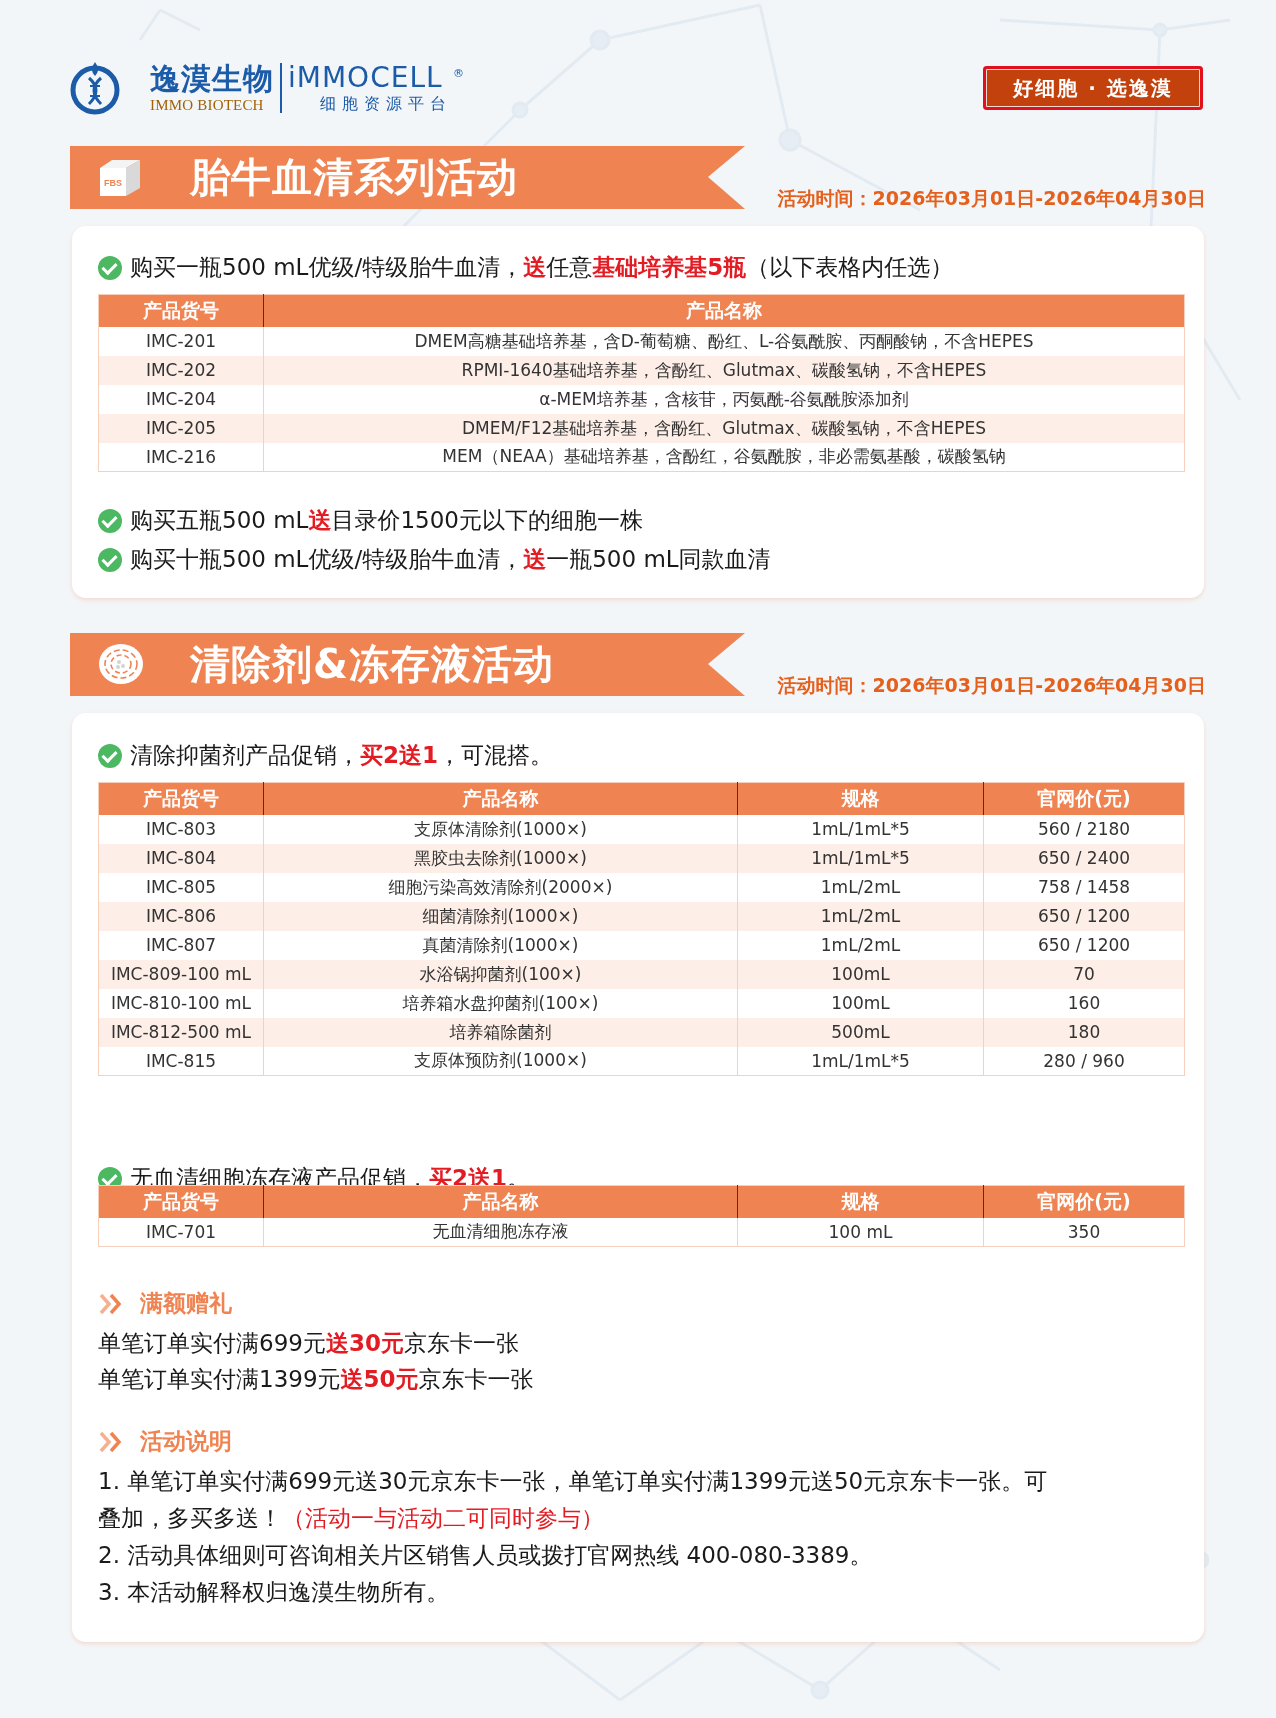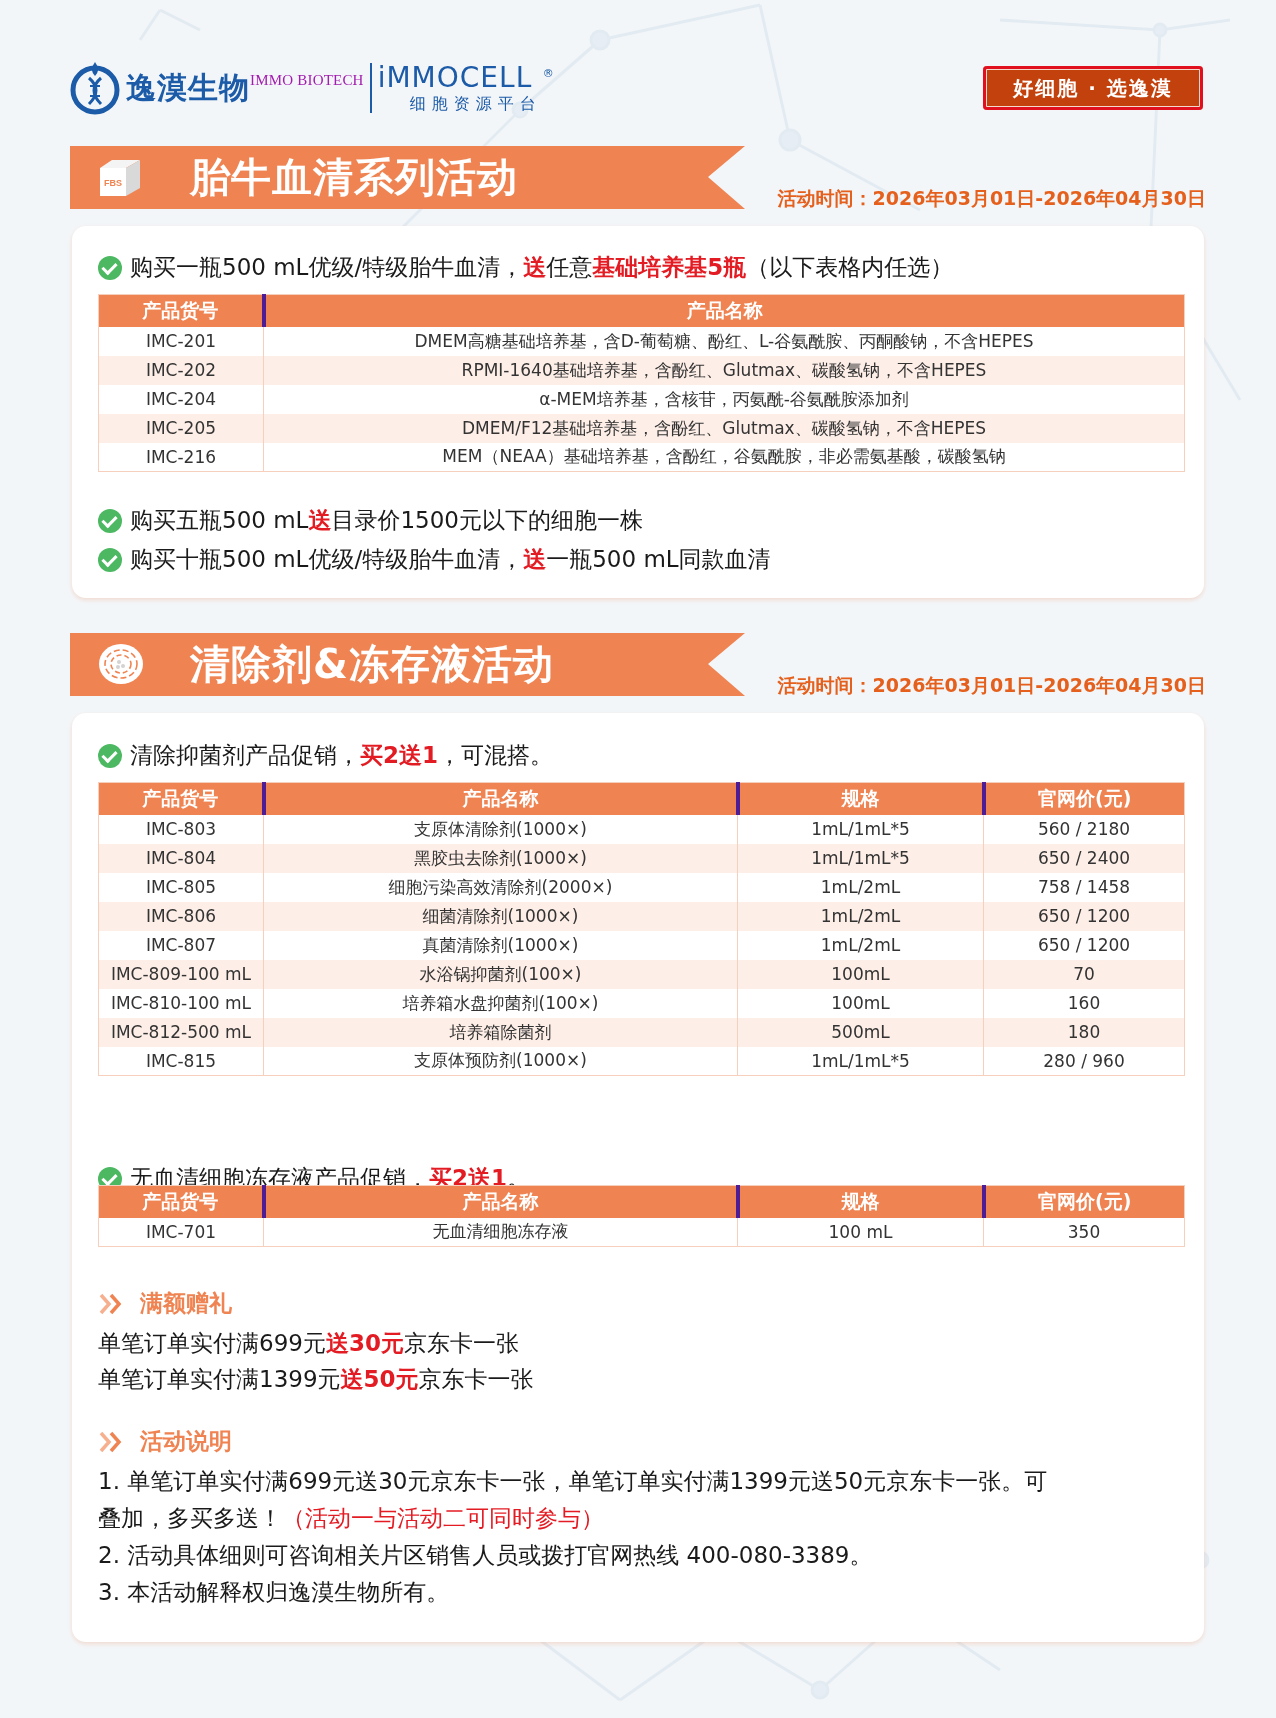--- a/index.html
+++ b/index.html
@@ -9,23 +9,23 @@
     background: #f3f6f9;
     font-family: "DejaVu Sans", "Liberation Sans", sans-serif;
     color: #1a1a1a;
     overflow: hidden;
   }
   .bg-net { position: absolute; inset: 0; z-index: 0; pointer-events: none; }
 
   
   .logo { position: absolute; left: 70px; top: 58px; height: 60px; display: flex; align-items: center; z-index: 2; }
   .logo-mark { width: 50px; height: 56px; margin-right: 6px; }
-  .logo-cn-block { display: flex; flex-direction: row; justify-content: center; }
+  .logo-cn-block { display: flex; flex-direction: column; justify-content: center; margin-left: 24px; }
   .logo-cn { font-size: 30px; font-weight: bold; color: #1c5ba8; letter-spacing: 1px; line-height: 34px; }
-  .logo-en { font-family: "Liberation Serif", serif; font-size: 15px; color: #a21caf; line-height: 18px; letter-spacing: 0.2px; }
+  .logo-en { font-family: "Liberation Serif", serif; font-size: 15px; color: #a16207; line-height: 18px; letter-spacing: 0.2px; }
   .logo-sep { width: 2px; height: 50px; background: #1c5ba8; margin: 0 6px; }
   .logo-brand-block { display: flex; flex-direction: column; justify-content: center; }
   .logo-brand { font-size: 28px; color: #1c5ba8; letter-spacing: 1px; line-height: 32px; position: relative; }
   .logo-brand sup { font-size: 11px; position: absolute; top: -4px; right: -13px; }
   .logo-sub { font-size: 16px; color: #1c5ba8; letter-spacing: 6px; line-height: 20px; margin-left: 32px; }
 
   .slogan {
     position: absolute; left: 983px; top: 66px; width: 220px; height: 44px;
     background: #c2410c; color: #fff; font-weight: bold; font-size: 20px;
     display: flex; align-items: center; justify-content: center; letter-spacing: 2px;
@@ -48,21 +48,21 @@
   .bullet { position: absolute; left: 98px; display: flex; align-items: center; font-size: 23px; color: #1a1a1a; z-index: 2; white-space: nowrap; }
   .check { width: 24px; height: 24px; border-radius: 50%; background: #4cb862; margin-right: 8px; flex: none; position: relative; }
   .check::after { content: ""; position: absolute; left: 7px; top: 4px; width: 6px; height: 11px;
     border-right: 3px solid #fff; border-bottom: 3px solid #fff; transform: rotate(45deg); }
   .red { color: #e31b23; font-weight: bold; }
   .red-plain { color: #e31b23; }
 
   
   table.tbl { position: absolute; left: 98px; border-collapse: collapse; z-index: 2; table-layout: fixed; }
   .tbl th { background: #ef8452; color: #fff; font-weight: bold; font-size: 19px; height: 32px; text-align: center;
-    border-left: 4px solid #4c1d95; }
+    border-left: 1px solid #4c1d95; }
   .tbl th:first-child { border-left: none; }
   .tbl td { font-size: 17px; color: #333; text-align: center; height: 29px; border-left: 1px solid #f6cfbd; white-space: nowrap; }
   .tbl td:first-child { border-left: none; }
   .tbl tr:nth-child(even) td { background: #fdeee7; }
   .tbl tr:nth-child(odd) td { background: #fff; }
   .tbl { border: 1px solid #f6cfbd; }
 
   
   .sub-head { position: absolute; left: 98px; display: flex; align-items: center; font-size: 23px; color: #ef8452; font-weight: bold; z-index: 2; }
   .chev { width: 30px; height: 22px; margin-right: 12px; }

